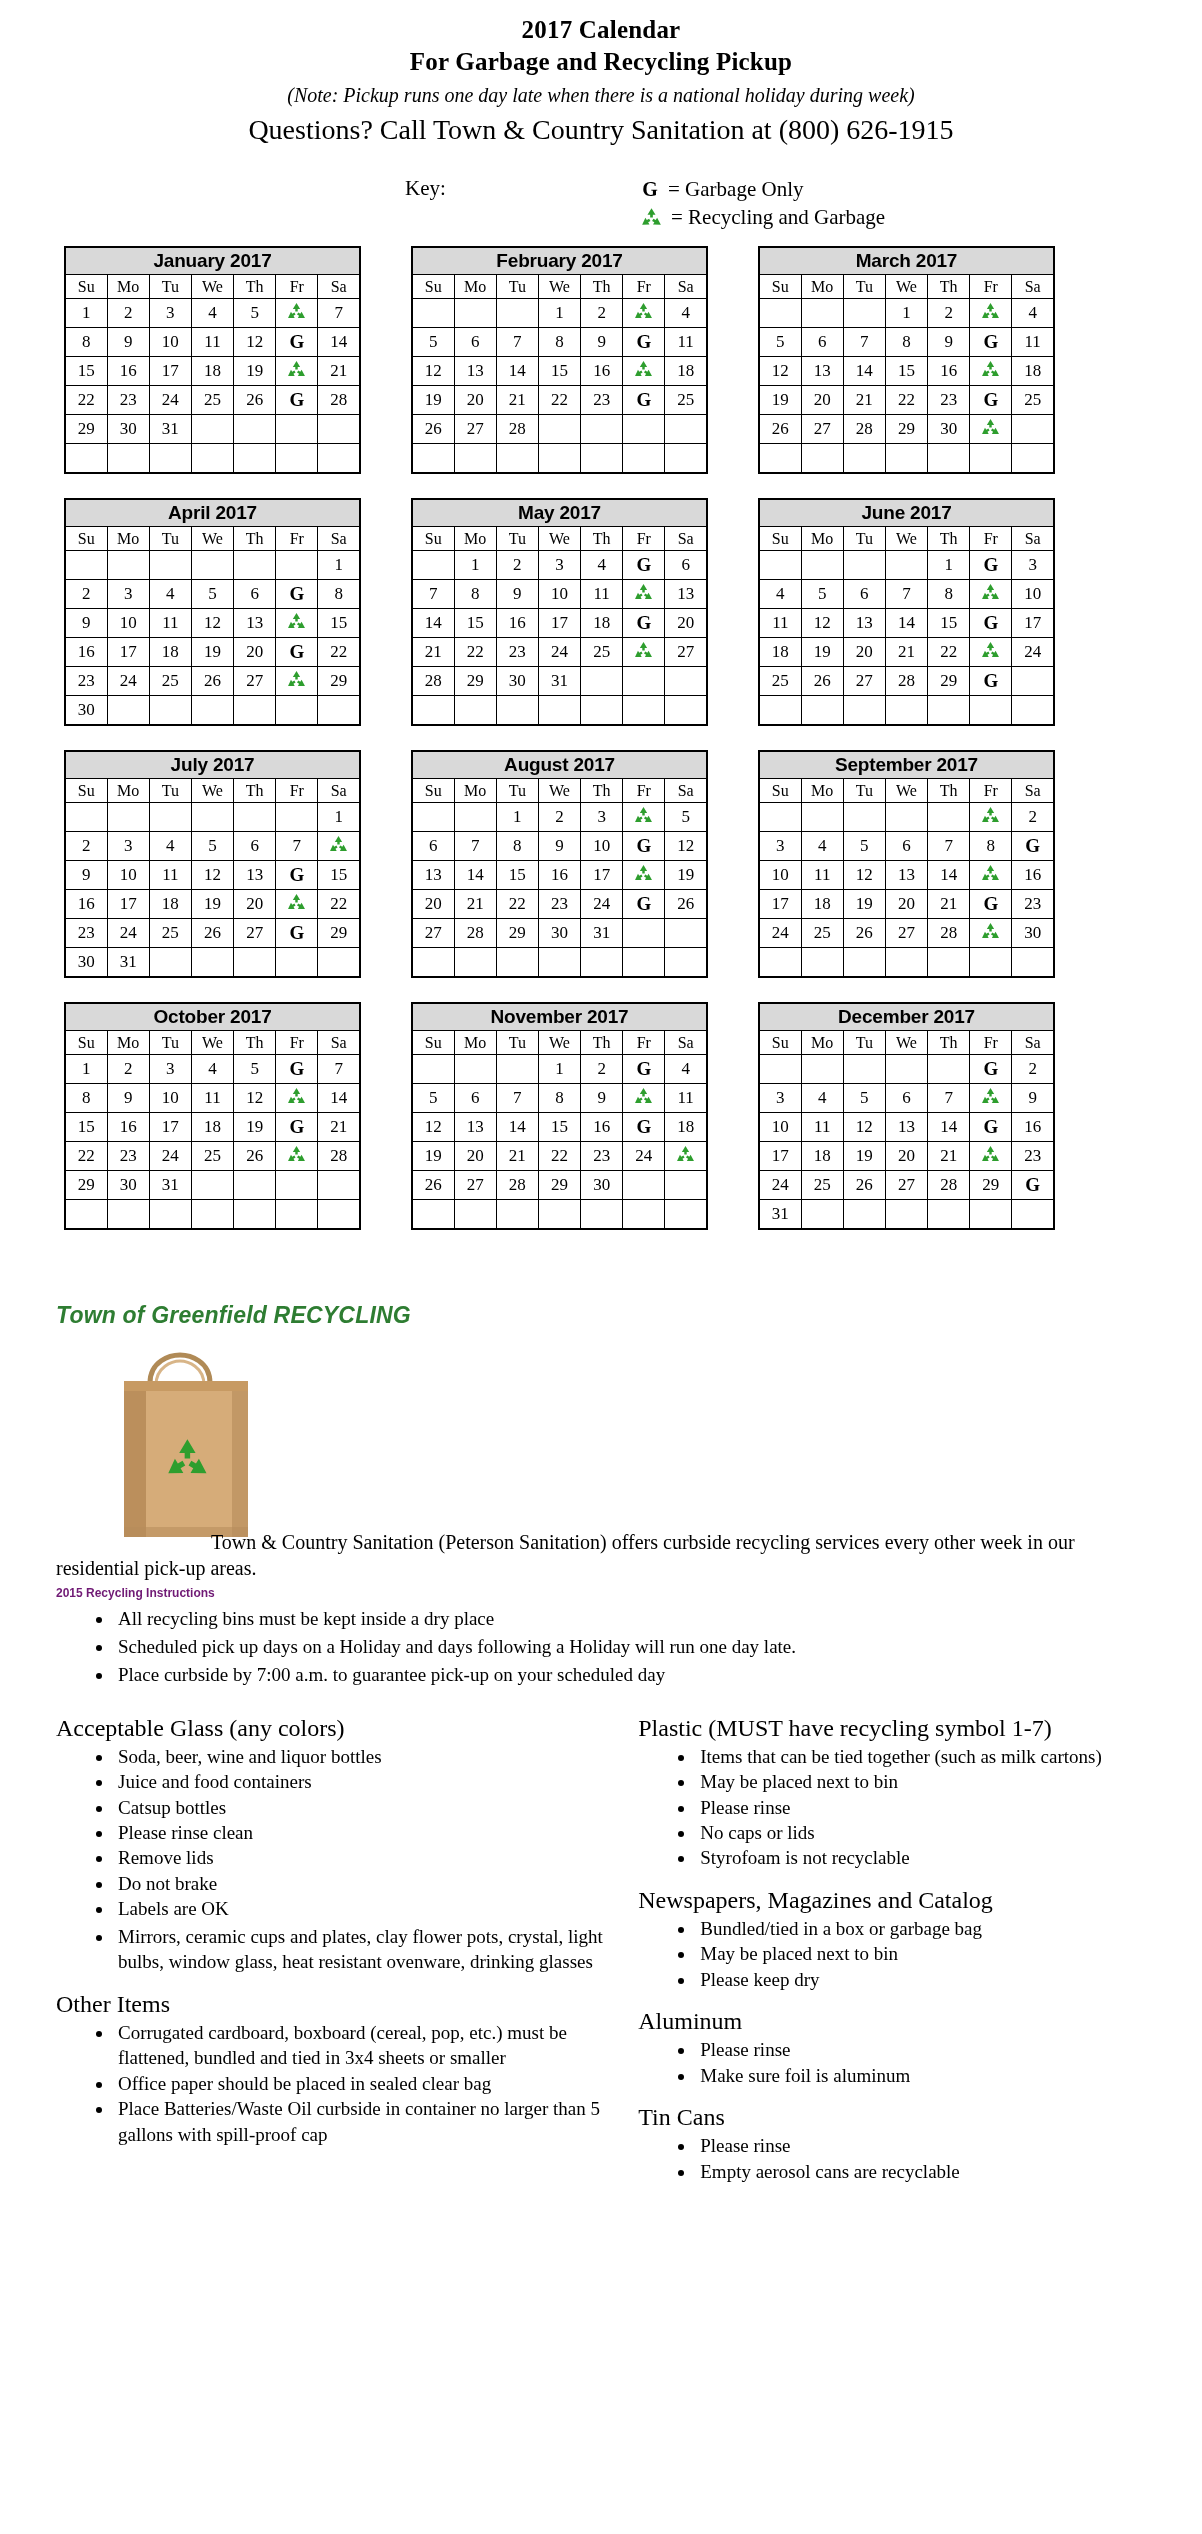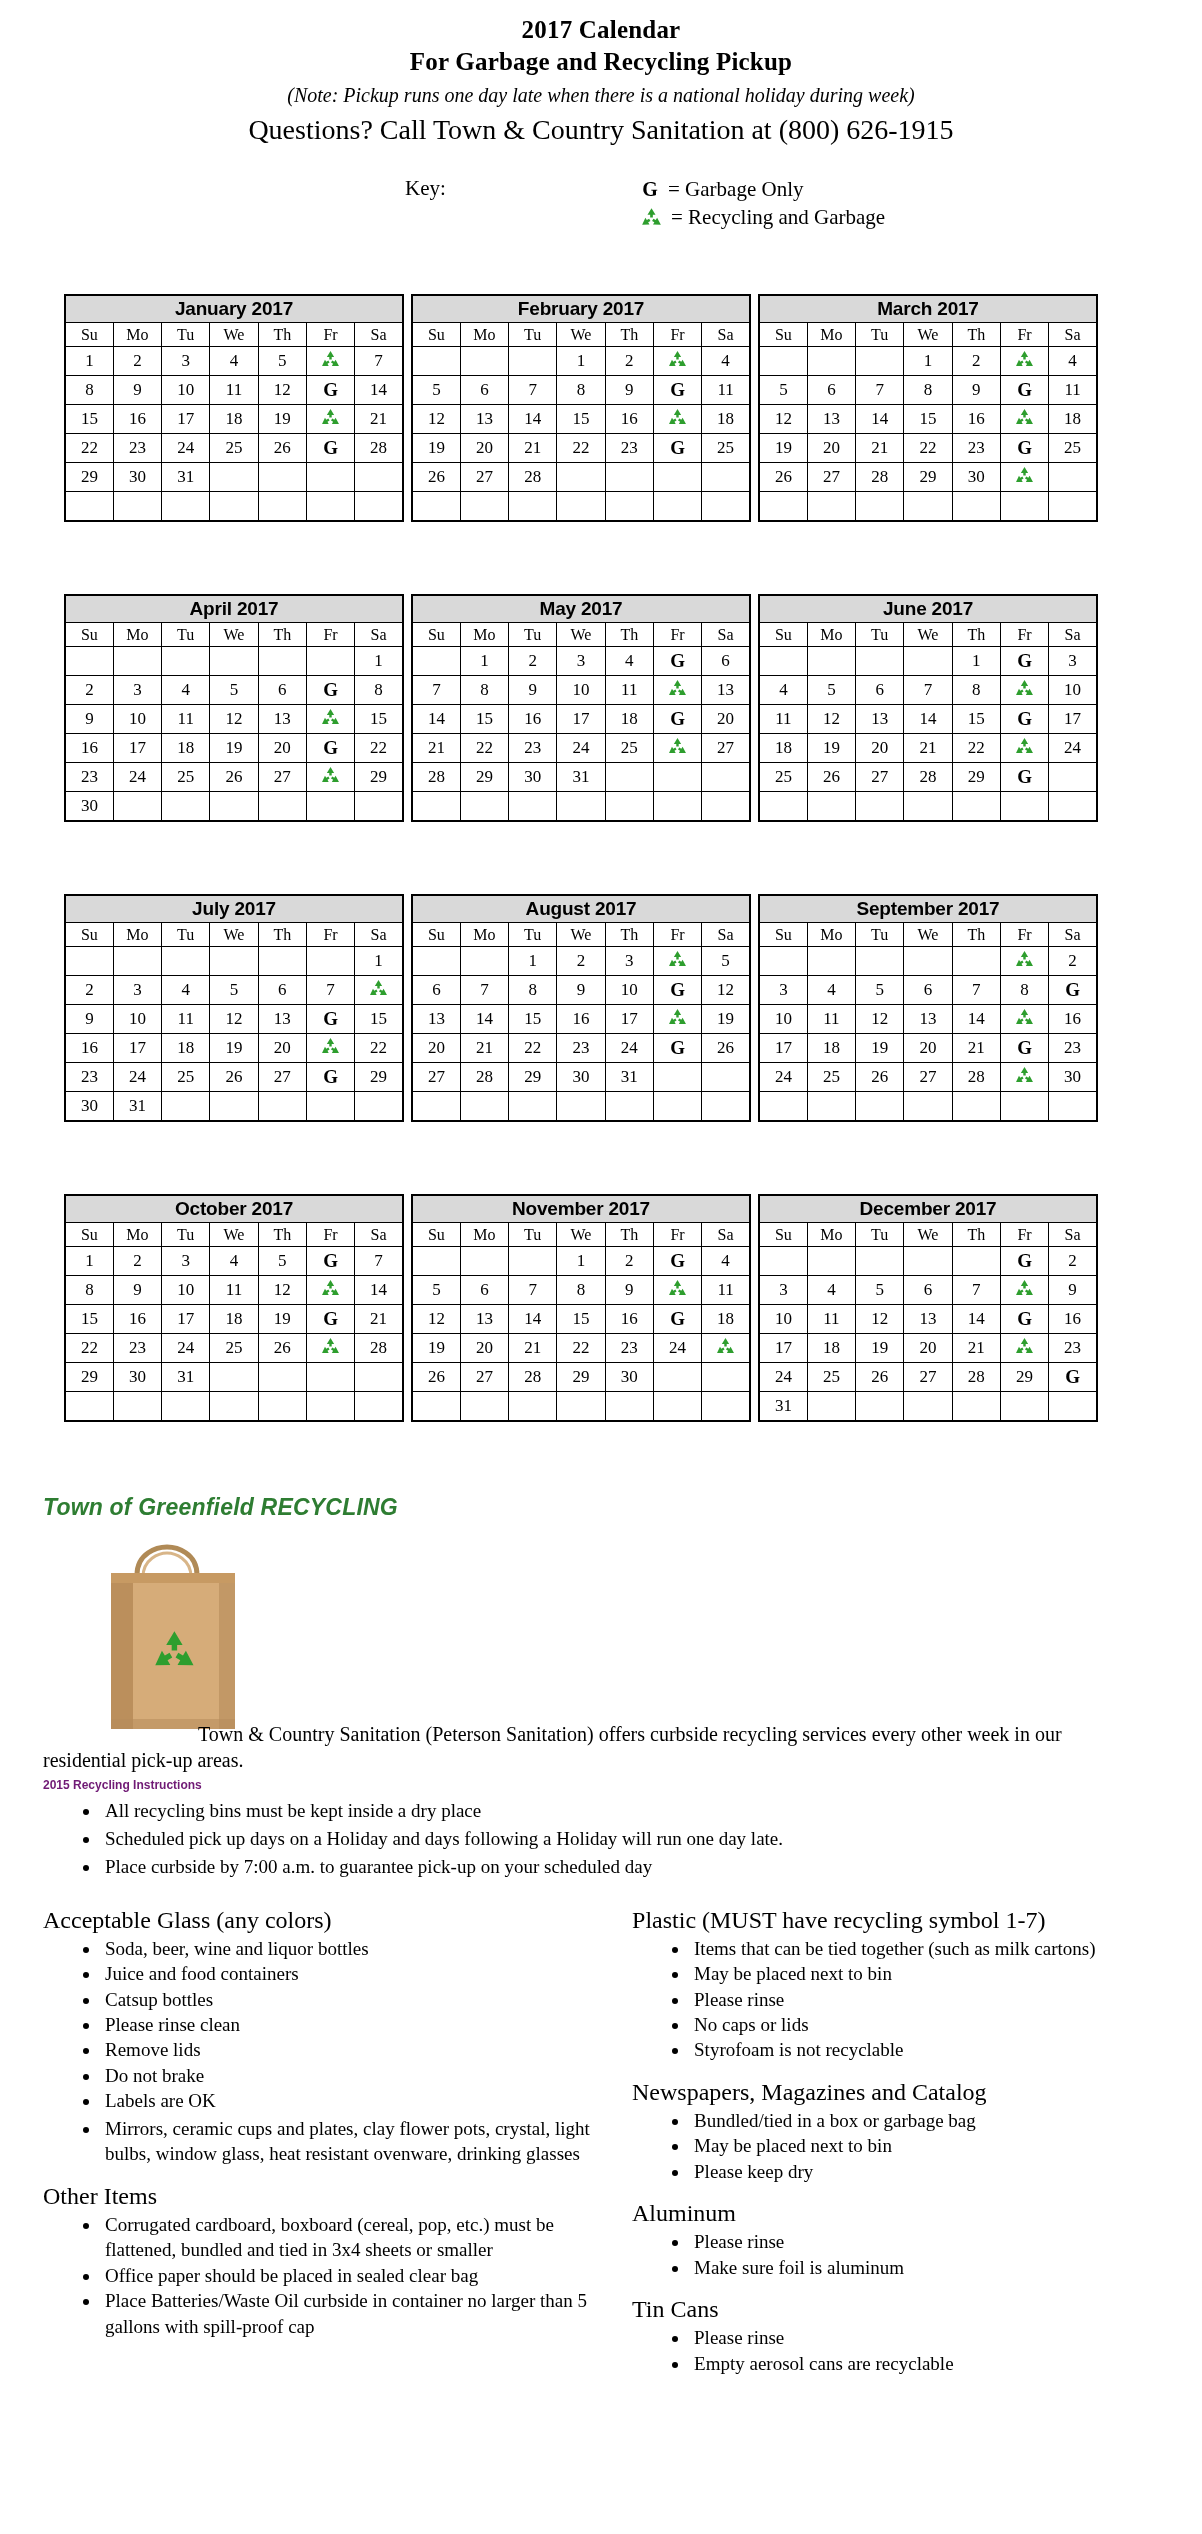--- a/index.html
+++ b/index.html
@@ -31,32 +31,32 @@
   .recy svg{display:block;width:21px;height:19px;}
   .recy-key{width:23px;height:21px;}
   .recy-key svg{width:23px;height:21px;}
 
   
   .cal-grid{margin-top:4px;padding-left:64px;padding-right:30px;}
   .cal-row{display:flex;justify-content:flex-start;margin-bottom:24px;}
   .cal-row .cal-cell{width:343px;margin-right:0;}
   .cal-row .cal-cell + .cal-cell{margin-left:4px;}
 
-  table.cal{border-collapse:collapse;width:340px;table-layout:fixed;
-            border:2px solid #000;background:#fff;margin-top:48px;}
+  table.cal{border-collapse:collapse;width:297px;table-layout:fixed;
+            border:2px solid #000;background:#fff;}
   table.cal td,table.cal th{border:1px solid #000;text-align:center;padding:0;}
   table.cal .mtitle{background:#d9d9d9;border:1px solid #000;
       font-family:"Liberation Sans",sans-serif;font-weight:bold;font-size:19px;
       height:26px;line-height:26px;letter-spacing:-0.2px;}
   table.cal .dow{font-size:16px;height:23px;line-height:23px;font-family:"Liberation Serif",serif;}
   table.cal .day{font-size:17px;height:28px;line-height:28px;}
   table.cal .gmark{font-weight:bold;font-size:19px;}
 
   
-  .recsec{margin-top:72px;padding-left:43px;padding-right:40px;}
+  .recsec{margin-top:72px;padding-left:56px;padding-right:40px;}
   .rec-title{font-family:"Liberation Sans",sans-serif;font-weight:bold;font-style:italic;
              font-size:23px;color:#2e7d32;letter-spacing:.2px;}
 
   .bag-wrap{position:relative;margin-top:12px;height:235px;}
   .bagbox{position:absolute;left:42px;top:0;width:170px;height:205px;}
   .blurb{position:absolute;left:0;top:188px;width:1060px;font-size:20px;line-height:1.32;}
   .blurb .ind{display:inline-block;width:155px;}
 
   .instr-head{font-family:"Liberation Sans",sans-serif;font-weight:bold;font-size:12px;
               color:#701a75;margin-top:10px;}

